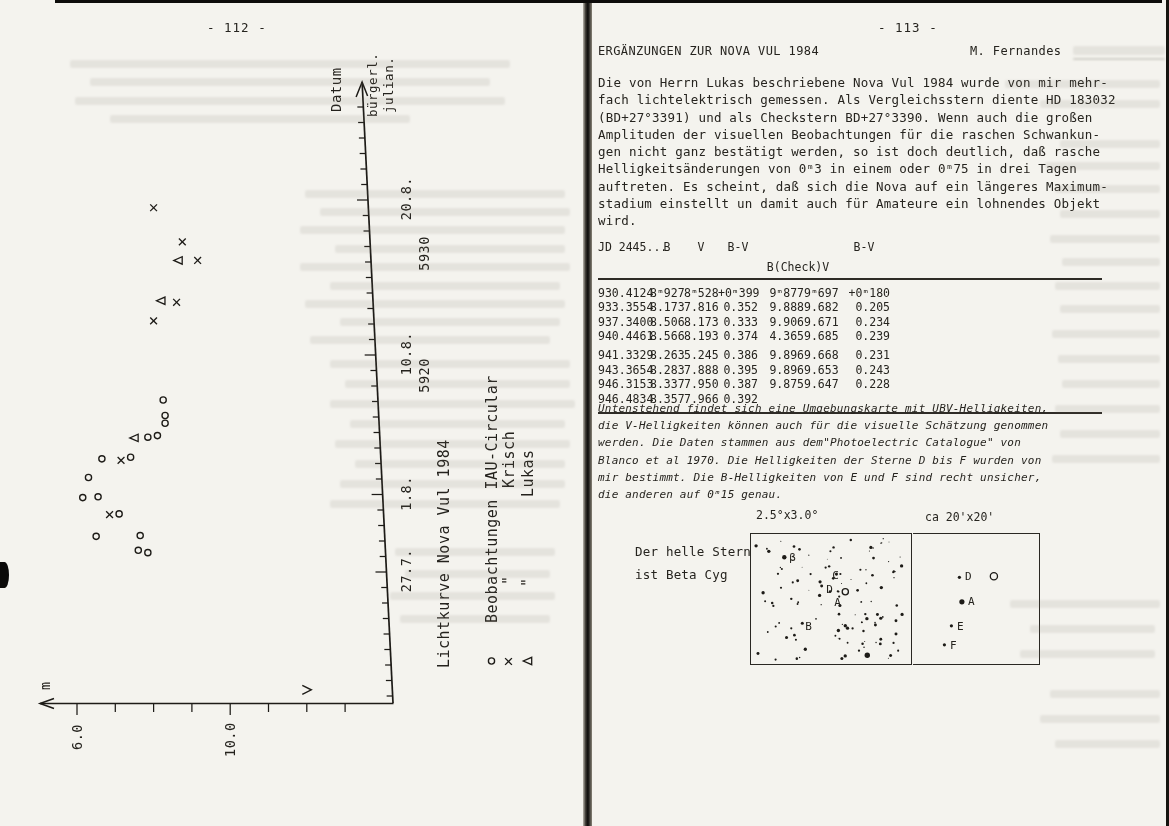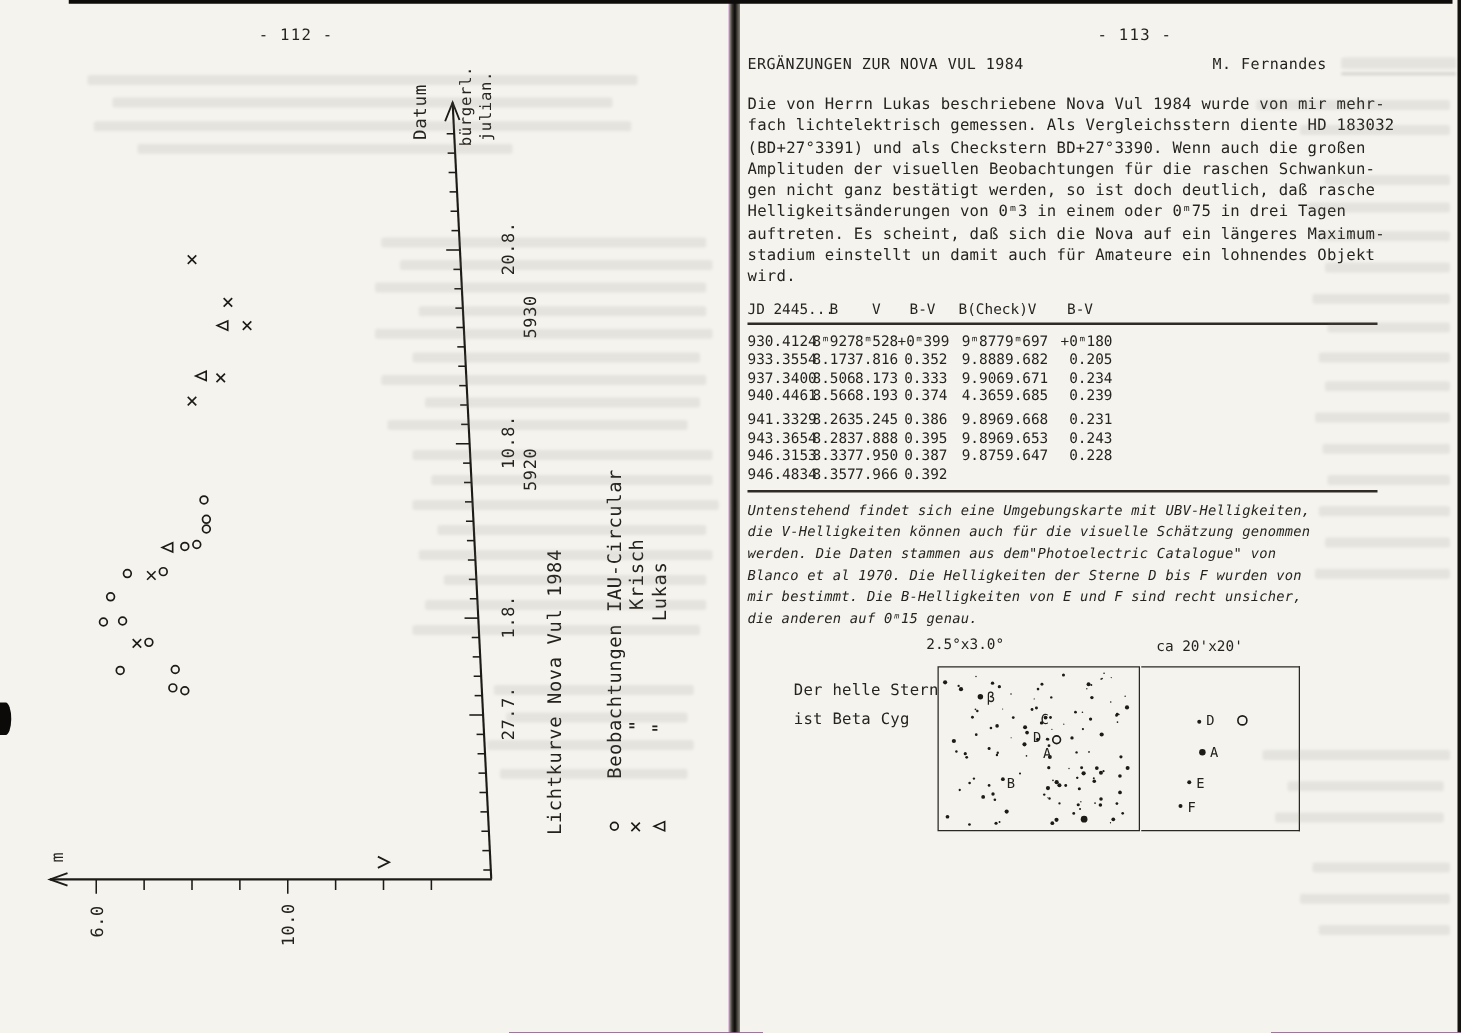--- a/index.html
+++ b/index.html
@@ -1,16 +1,16 @@
 <!DOCTYPE html>
 <html><head>
 <meta charset="utf-8">
 <style>
   html,body{margin:0;padding:0;background:#4a4843;}
-  .scan{position:relative;width:1169px;height:826px;background:#d946ef;overflow:hidden;
+  .scan{position:relative;width:1169px;height:826px;background:#1d4ed8;overflow:hidden;
         font-family:"DejaVu Sans Mono","Liberation Mono",monospace;color:#26241f;}
   .page{position:absolute;top:0;height:826px;}
   .page-left{left:0;width:583px;background:#f4f3ee;}
   .page-right{left:592px;width:625px;background:#f4f3ee;}
   .gutter{position:absolute;left:583px;top:0;width:9px;height:826px;
           background:linear-gradient(90deg,#b9b5ac 0%,#3a3731 30%,#0a0908 55%,#898478 100%);}
   .top-edge{position:absolute;left:55px;top:0;width:1107px;height:2.5px;background:#0d0c0a;}
   .right-edge{position:absolute;left:1165.5px;top:0;width:3.5px;height:826px;background:#15130f;}
   .edge-blob{position:absolute;left:0;top:562px;width:9px;height:26px;background:#0b0a09;border-radius:0 60% 60% 0;}
   .pagenum{position:absolute;font-size:12.5px;letter-spacing:1px;}
@@ -22,21 +22,21 @@
   .article-title{left:6px;}
   .article-author{left:378px;}
   
   .ptable{position:absolute;left:6px;top:240px;width:504px;font-size:11.5px;}
   .prow{display:grid;grid-template-columns:52px 34px 34px 40px 46px 34px 52px;line-height:14.6px;}
   .prow .c{text-align:right;white-space:nowrap;}
   .prow .c1{text-align:left;}
   .phead{line-height:15px;}
   .phead .hc{text-align:center;white-space:nowrap;}
   .phead .hc1{text-align:left;}
-  .phead .span2{grid-column:5/7;}
+  .phead .span2{grid-column:5/7;margin-top:20px;}
   .rule{height:1.6px;background:#2e2b26;}
   .rule.r1{margin:3px 0 6px 0;}
   .rule.r2{margin-top:6px;}
   .pgroup2{margin-top:4px;}
   
   .scale-label{position:absolute;font-size:11.5px;white-space:nowrap;}
   .sidenote{left:43px;top:540px;font-size:12.5px;line-height:23px;}
   .panel{position:absolute;top:533px;height:130px;border:1.7px solid #2a2823;}
   .panel-wide{left:158px;width:160px;}
   .panel-tele{left:321.4px;width:126px;border-left:none;}
@@ -290,21 +290,21 @@
         <div class="rule r2"></div>
       </div>
 
     <pre class="para2">Untenstehend findet sich eine Umgebungskarte mit UBV-Helligkeiten,
 die V-Helligkeiten können auch für die visuelle Schätzung genommen
 werden. Die Daten stammen aus dem"Photoelectric Catalogue" von
 Blanco et al 1970. Die Helligkeiten der Sterne D bis F wurden von
 mir bestimmt. Die B-Helligkeiten von E und F sind recht unsicher,
 die anderen auf 0ᵐ15 genau.</pre>
 
-    <div class="scale-label" style="left:149px;top:508px;">2.5°x3.0°</div>
+    <div class="scale-label" style="left:164px;top:508px;">2.5°x3.0°</div>
     <div class="scale-label" style="left:333px;top:510px;">ca 20'x20'</div>
 
     <pre class="sidenote">Der helle Stern
 ist Beta Cyg</pre>
 
     <div class="panel panel-wide">
       <svg id="fpw" viewBox="751.7 534.7 160 130">
           <circle cx="756.790827232413" cy="546.5589074240997" r="1.6711345409741625" fill="#1d1b17"></circle>
           <circle cx="861.9513919739984" cy="602.6163227609359" r="0.9569021100644022" fill="#1d1b17"></circle>
           <circle cx="826.3335927755106" cy="568.2708726818673" r="1.1416570049361325" fill="#1d1b17"></circle>

